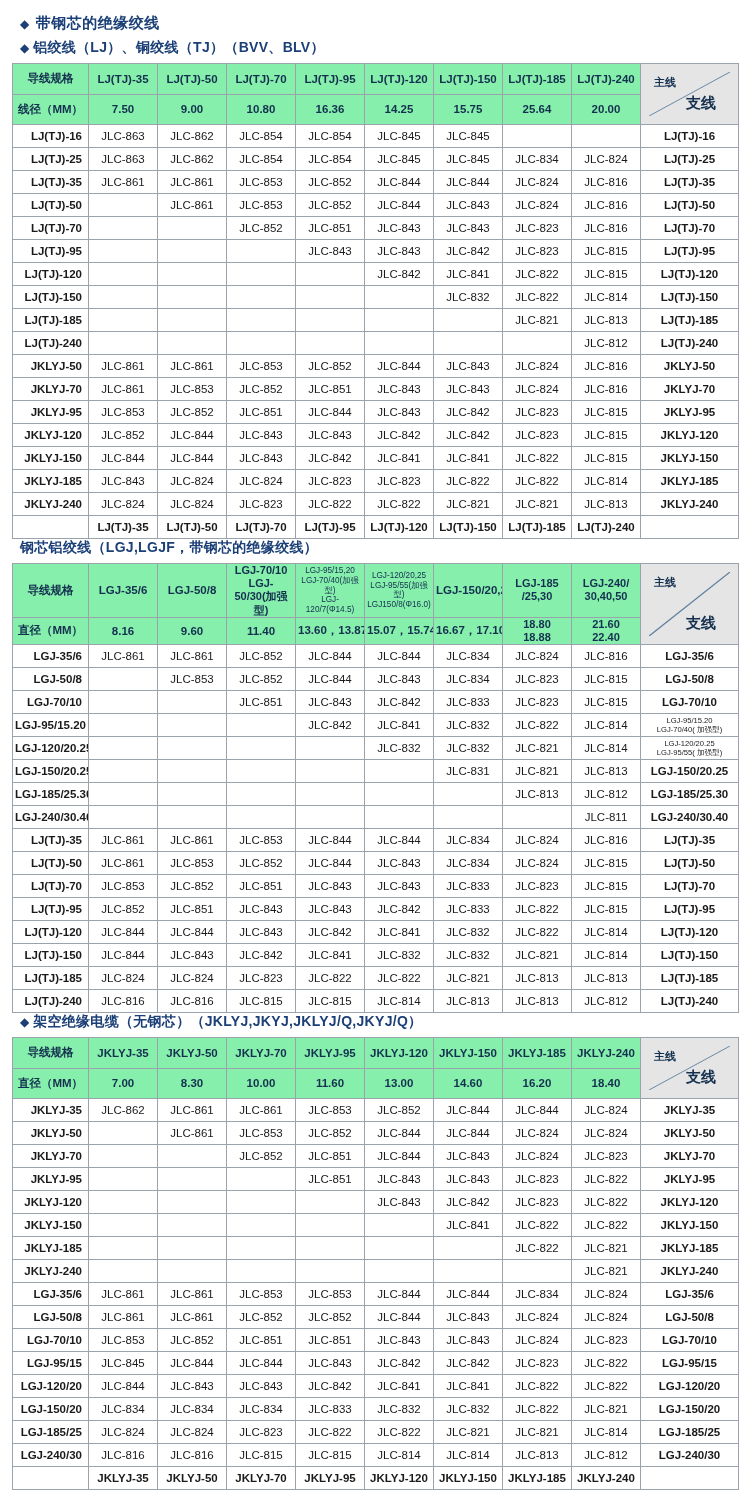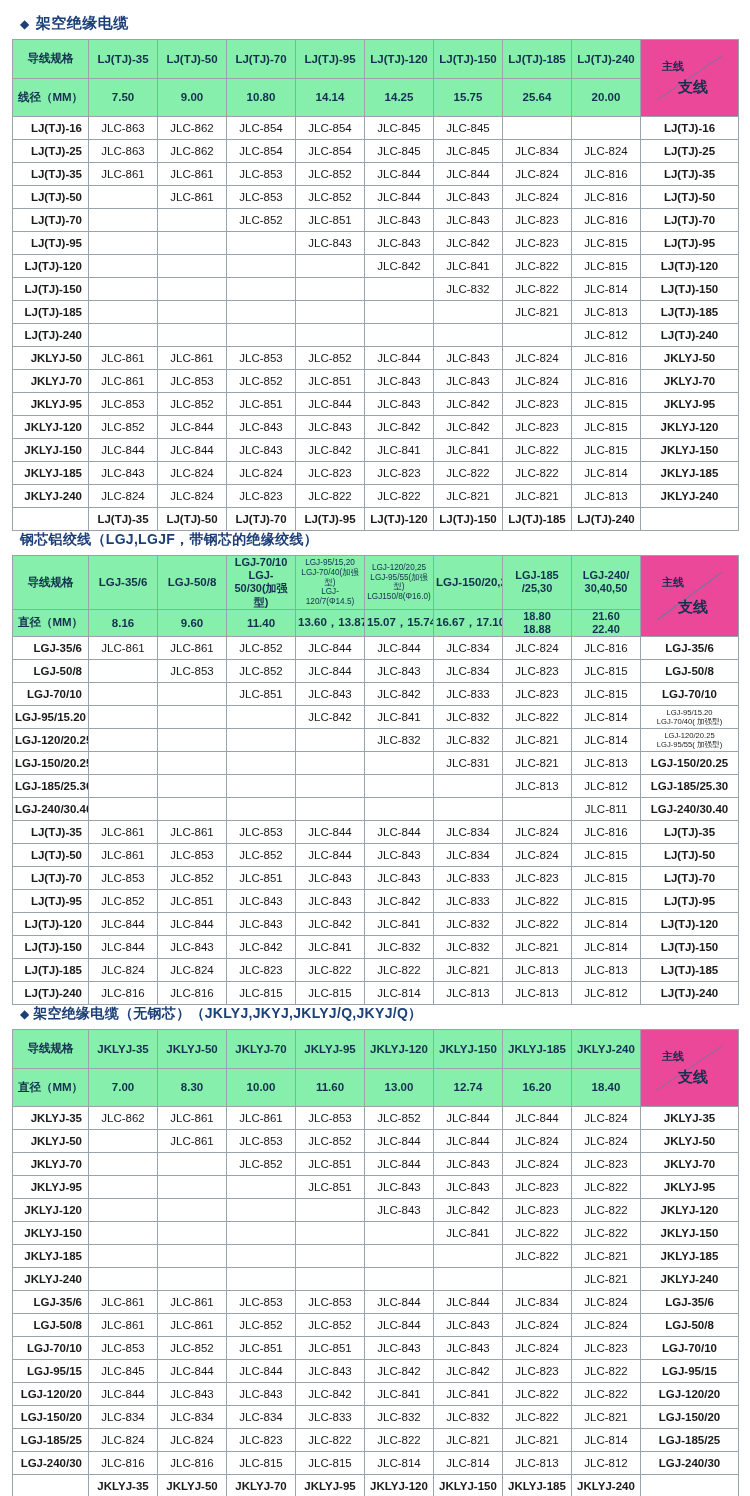--- a/index.html
+++ b/index.html
@@ -50,44 +50,45 @@
   table.spec td.hd.two{font-size:11px;line-height:1.2;white-space:normal;}
   table.spec td.rowlab{
     text-align:right;padding-right:6px;font-weight:bold;font-size:11.5px;background:#fff;
   }
   table.spec td.endlab{
     text-align:center;font-weight:bold;font-size:11.5px;background:#fff;
   }
   table.spec td.endlab.small{font-size:7.6px;line-height:1.2;white-space:normal;font-weight:normal;}
   table.spec td.blank{background:#fff;}
   table.spec td.diag{
-    background:#ec4899;position:relative;padding:16px;
+    background:#e5e5e5;position:relative;padding:8px;
   }
   .diagbox{position:relative;width:100%;height:100%;min-height:44px;}
   .diagbox .ln{position:absolute;left:0;top:0;width:100%;height:100%;}
   .diagbox .t1{position:absolute;left:5px;top:3px;font-size:11px;font-weight:bold;color:#14304f;}
   .diagbox .t2{position:absolute;right:14px;bottom:3px;font-size:15px;font-weight:bold;color:#14304f;}
 
   .note{
     font-size:12.5px;color:#111;margin:10px 0 0 40px;font-weight:bold;letter-spacing:.2px;
   }
   table.spec tr.footrow td{font-weight:bold;}
 </style>
 </head>
 <body>
 
 <div class="page">
   <div class="inner">
 
     <div class="sec-head">
       <span class="diamond">◆</span>
-      <span>架空绝缘电缆</span>
+      <span>带钢芯的绝缘绞线</span>
     </div>
 
     <div id="sections-root">
+        <div class="sub-head"><span class="diamond">◆ </span><span>铝绞线（LJ）、铜绞线（TJ）（BVV、BLV）</span></div>
         <table class="spec">
           <colgroup>
             <col style="width: 76px;">
             <col style="width: 69px;">
             <col style="width: 69px;">
             <col style="width: 69px;">
             <col style="width: 69px;">
             <col style="width: 69px;">
             <col style="width: 69px;">
             <col style="width: 69px;">
@@ -113,21 +114,21 @@
                   <span class="t1">主线</span>
                   <span class="t2">支线</span>
                 </div>
               </td>
             </tr>
             <tr>
               <td class="hd">线径（MM）</td>
               <td class="hd">7.50</td>
               <td class="hd">9.00</td>
               <td class="hd">10.80</td>
-              <td class="hd">14.14</td>
+              <td class="hd">16.36</td>
               <td class="hd">14.25</td>
               <td class="hd">15.75</td>
               <td class="hd">25.64</td>
               <td class="hd">20.00</td>
             </tr>
             <tr>
               <td class="rowlab">LJ(TJ)-16</td>
               <td>JLC-863</td>
               <td>JLC-862</td>
               <td>JLC-854</td>
@@ -619,21 +620,21 @@
                 </div>
               </td>
             </tr>
             <tr>
               <td class="hd">直径（MM）</td>
               <td class="hd">7.00</td>
               <td class="hd">8.30</td>
               <td class="hd">10.00</td>
               <td class="hd">11.60</td>
               <td class="hd">13.00</td>
-              <td class="hd">12.74</td>
+              <td class="hd">14.60</td>
               <td class="hd">16.20</td>
               <td class="hd">18.40</td>
             </tr>
             <tr>
               <td class="rowlab">JKLYJ-35</td>
               <td>JLC-862</td>
               <td>JLC-861</td>
               <td>JLC-861</td>
               <td>JLC-853</td>
               <td>JLC-852</td>

